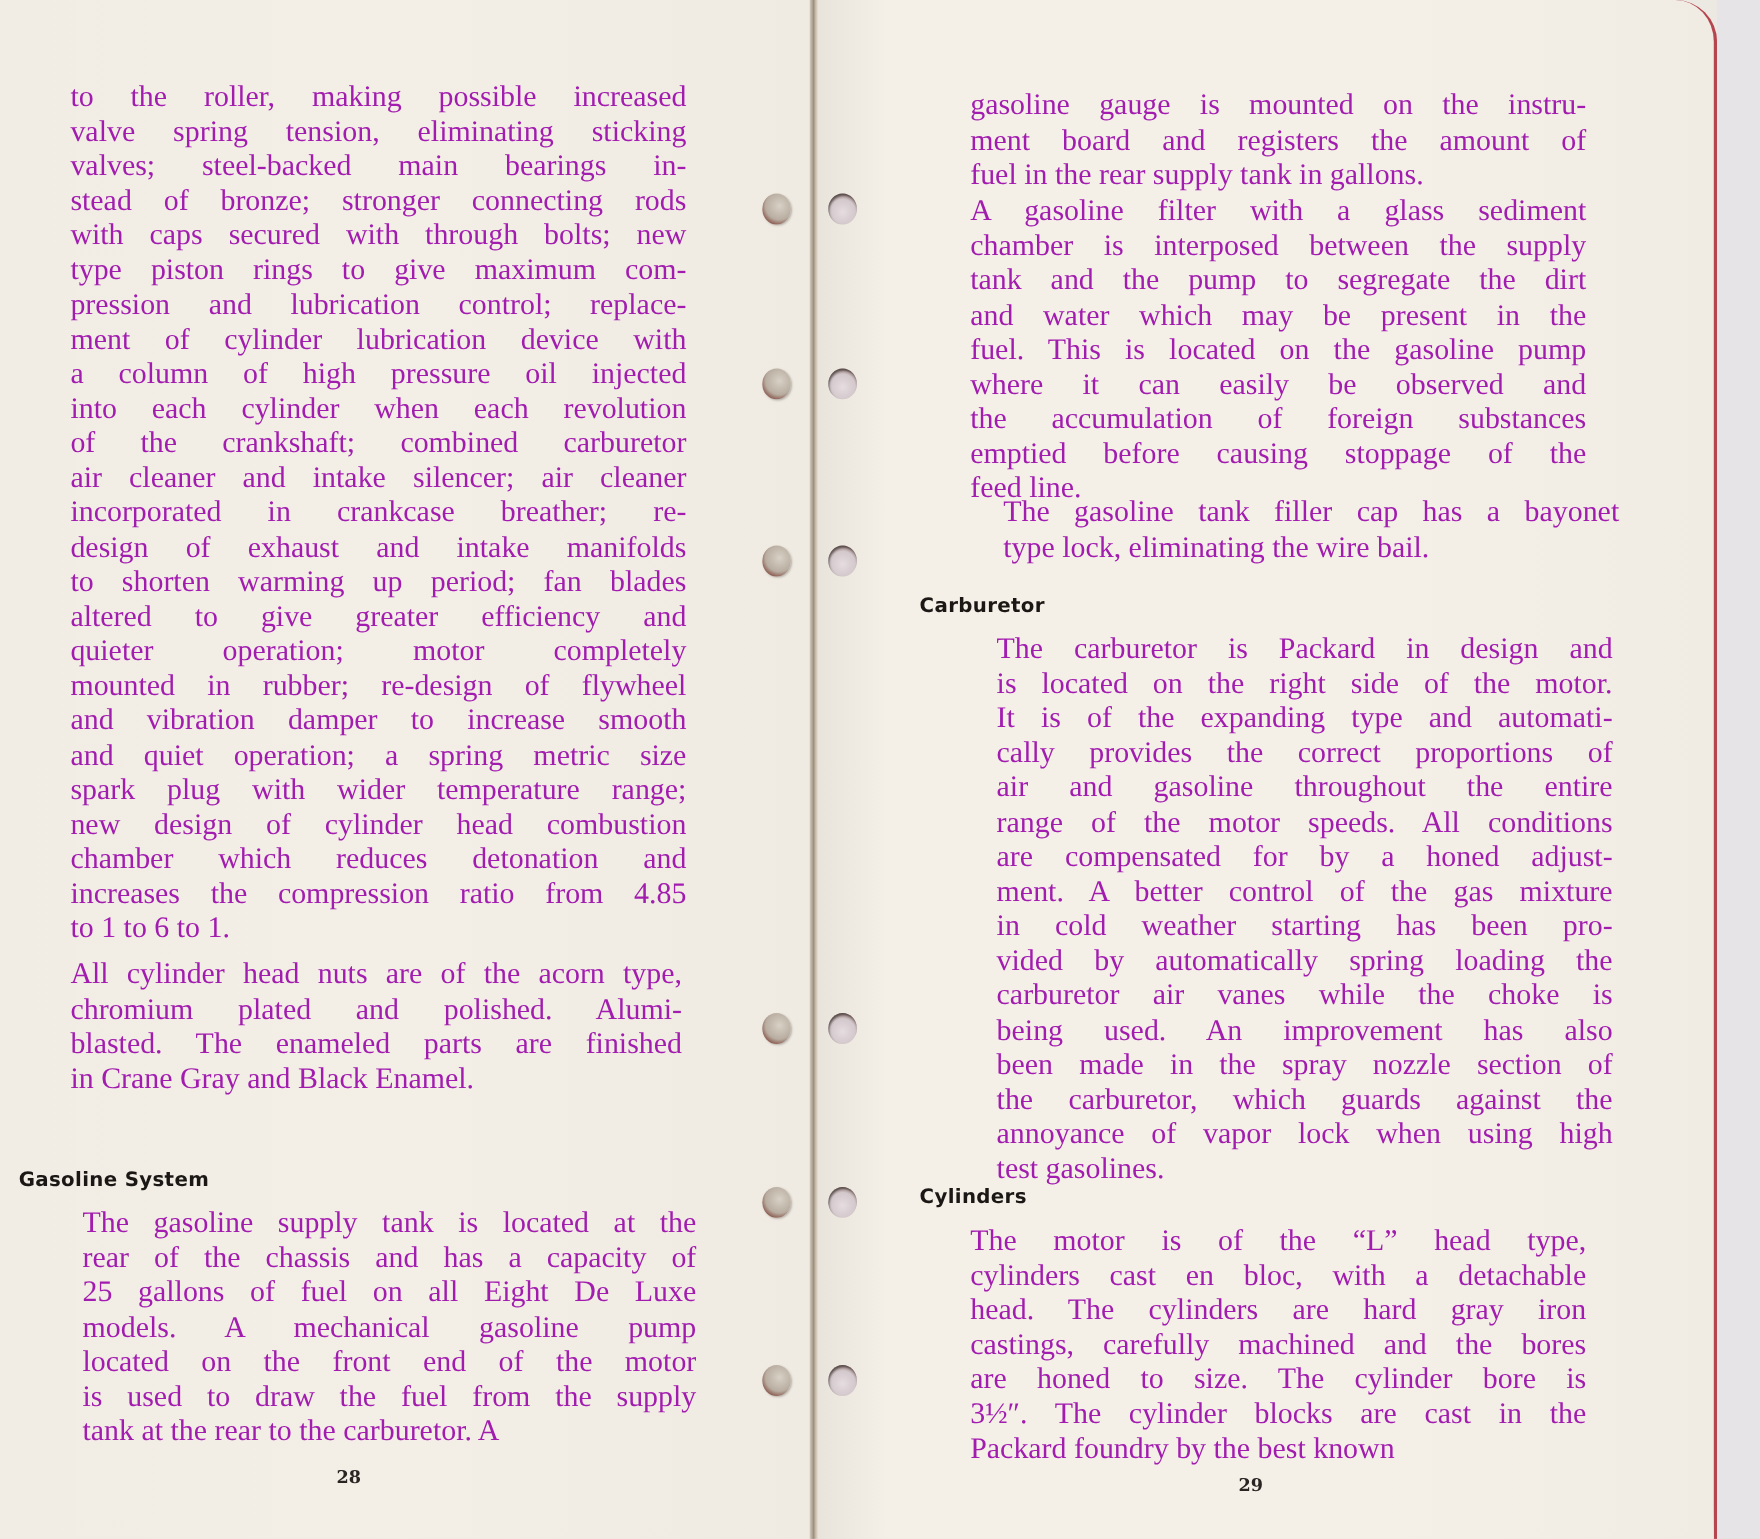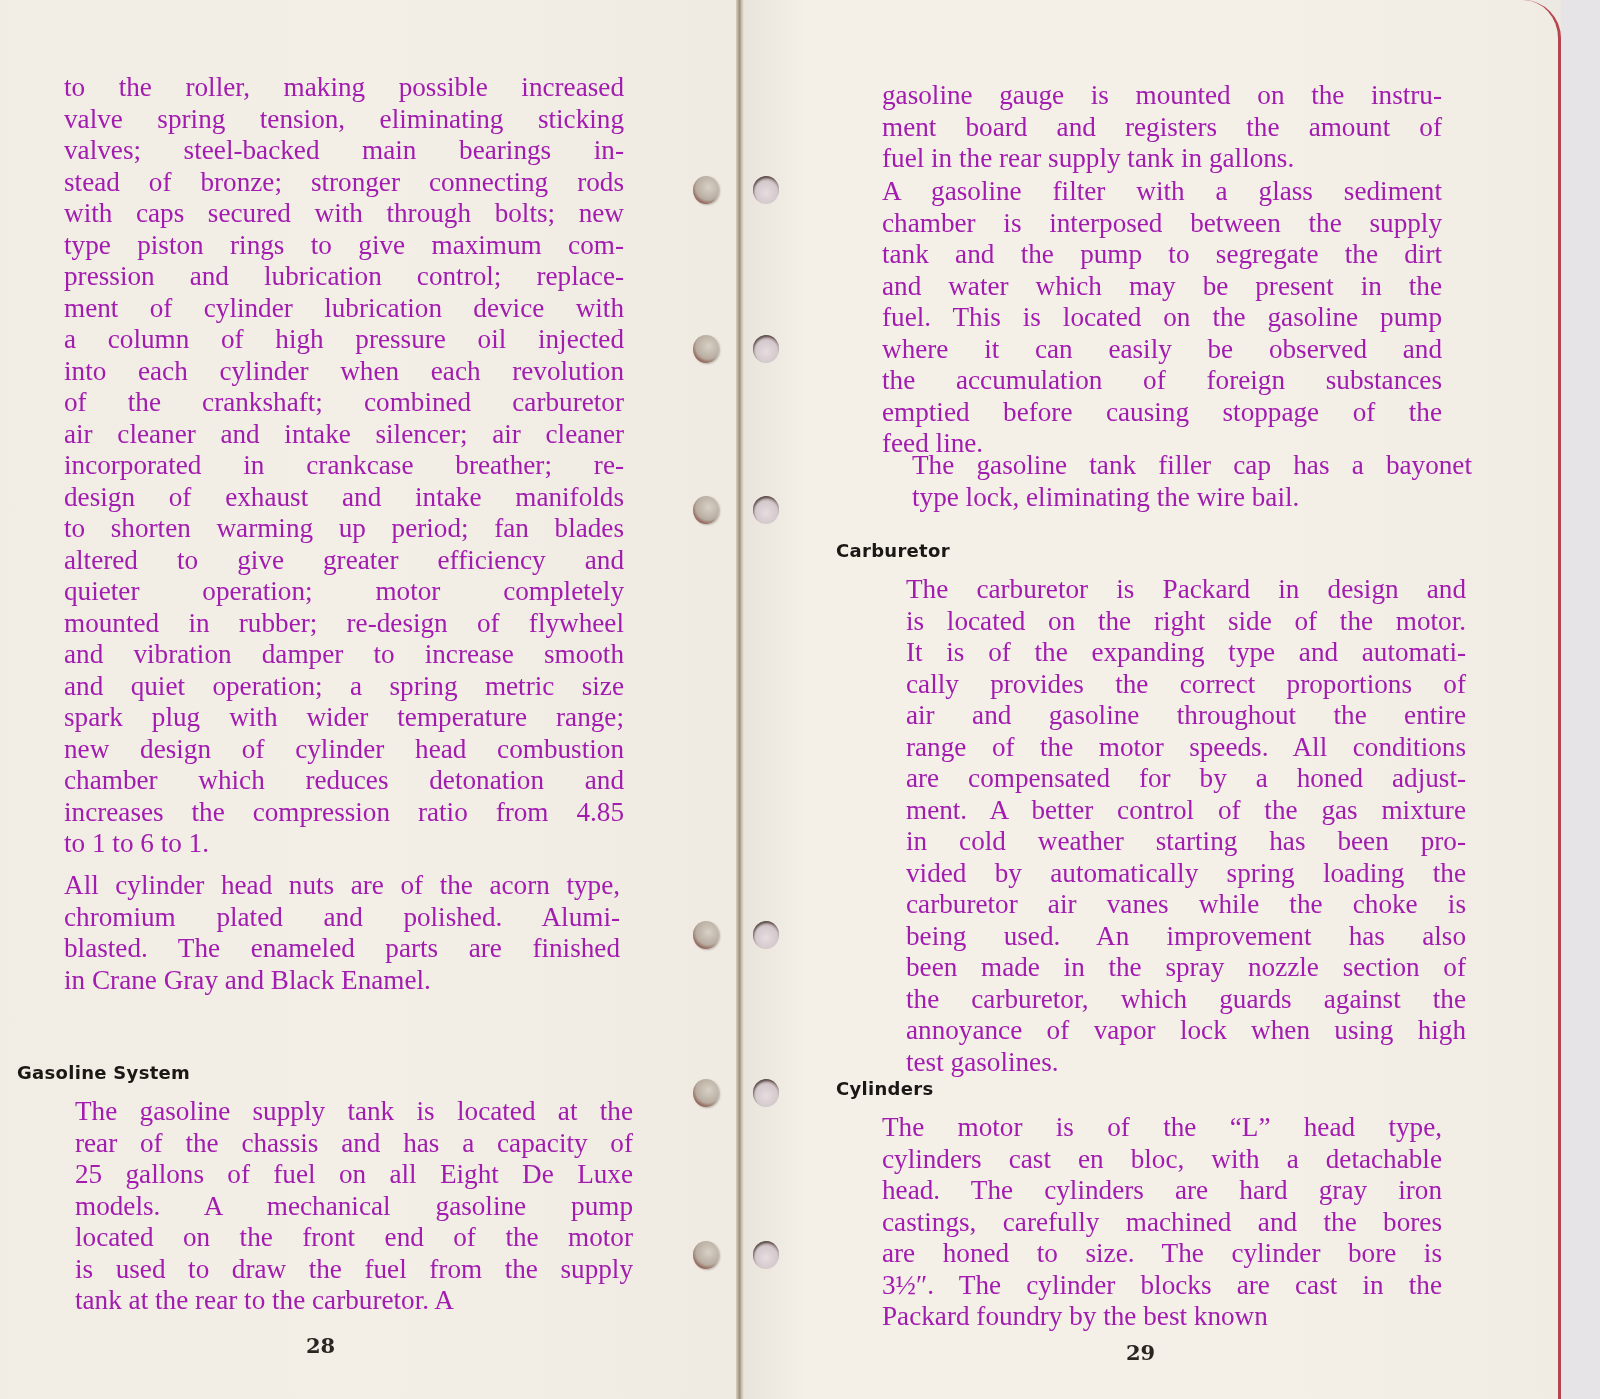--- a/index.html
+++ b/index.html
@@ -52,21 +52,21 @@
     position: absolute;
     font-family: "DejaVu Sans", "Liberation Sans", sans-serif;
     font-weight: bold;
     font-size: 18px;
     color: #1a1714;
     letter-spacing: 0.3px;
   }
   .line { display: block; text-align: justify; text-align-last: justify; white-space: nowrap; }
   .line.last { text-align-last: left; }
   .folio {
-    position: absolute; font-size: 21px; font-weight: bold; color: #2a2522;
+    position: absolute; font-size: 16px; font-weight: bold; color: #2a2522;
   }
 </style>
 </head>
 <body>
 
 <div class="spread">
   <div class="outside-edge"></div>
   <div class="page page-left"></div>
   <div class="page page-right"></div>
   <div class="gutter"></div>

